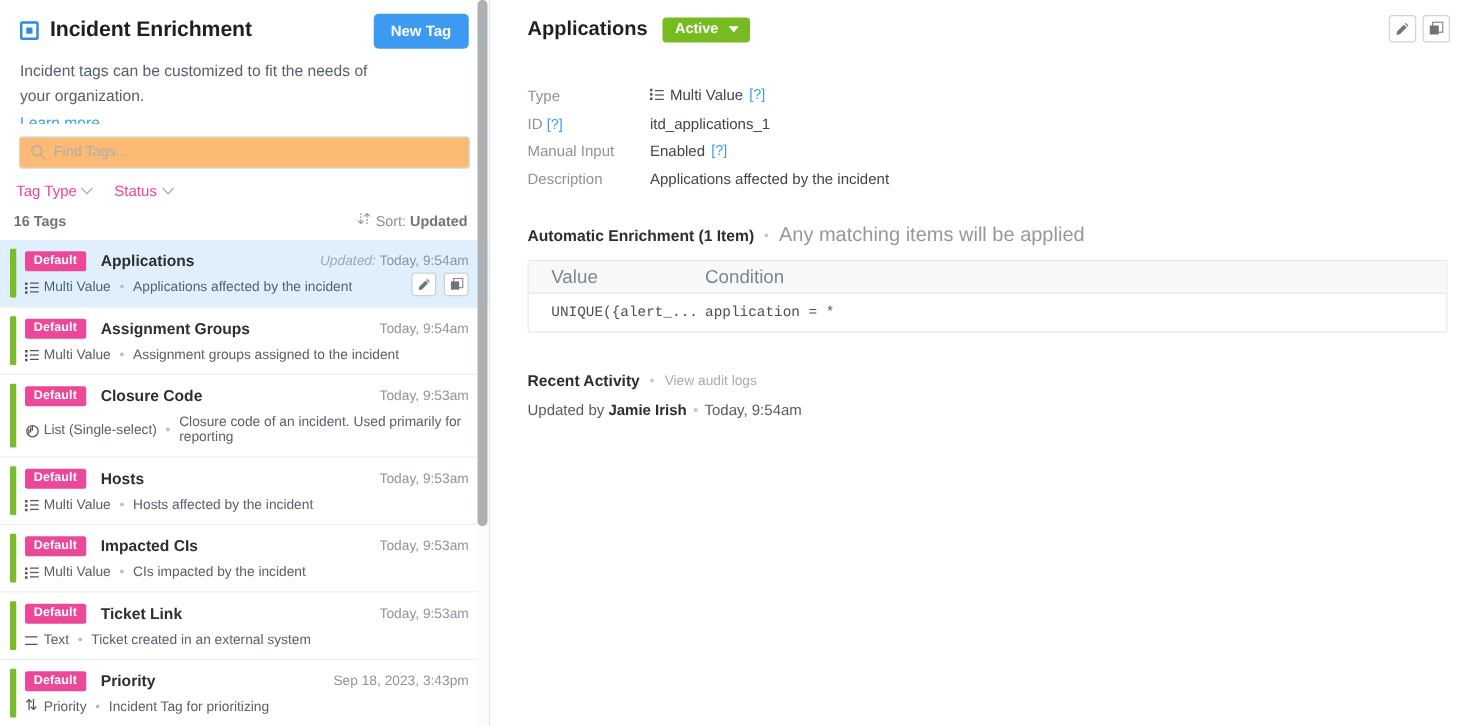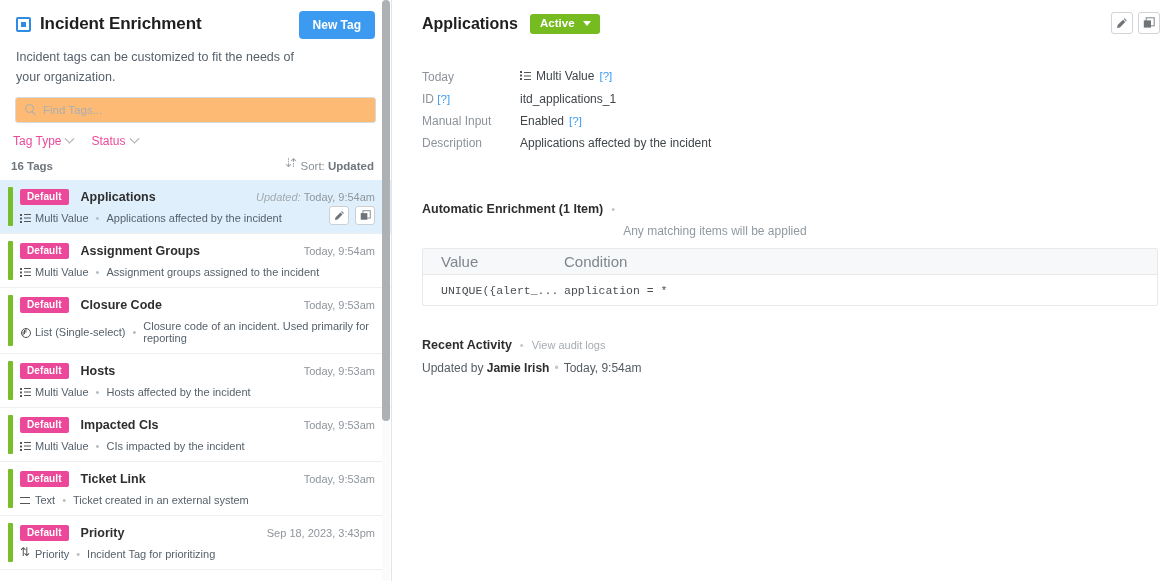--- a/index.html
+++ b/index.html
@@ -214,21 +214,21 @@
 
   .prop-table { margin-top: 35px; }
   .prop-row { display: flex; margin-bottom: 8px; align-items: baseline; }
   .prop-key { width: 98px; font-size: 12px; color: #8c939a; flex: none; }
   .prop-val { font-size: 12px; color: #3f4549; display: flex; align-items: center; gap: 5px; }
   .qmark { color: #3c9bf0; font-size: 11.5px; cursor: pointer; }
 
   .sec-head { margin-top: 30px; display: flex; align-items: center; gap: 8px; }
   .sec-title { font-size: 12.5px; font-weight: bold; color: #2e2e2e; }
   .sec-dot { color: #c2c7cc; font-size: 11px; }
-  .sec-sub { font-size: 12px; color: #9199a0; margin-top: 44px; }
+  .sec-sub { font-size: 16px; color: #9199a0; }
   .sec-link { font-size: 11px; color: #a6acb2; cursor: pointer; }
 
   .enrich-table {
     margin-top: 10px; border: 1px solid #e6e8ea; border-radius: 2px;
     width: 736px; background: #fff;
   }
   .et-head {
     display: flex; background: #f7f8f9; border-bottom: 1px solid #e6e8ea;
     height: 26px; align-items: center;
   }
@@ -255,20 +255,23 @@
 
     <div class="sb-head">
       <div class="sb-title-row">
         <span class="sq-icon">
             <i></i>
           </span>
         <span class="sb-title">Incident Enrichment</span>
       </div>
       <button class="new-tag-btn">New Tag</button>
       <div class="sb-desc">Incident tags can be customized to fit the needs of your organization.</div>
+      <div class="sb-link-clip">
+        <a class="sb-link">Learn more</a>
+      </div>
     </div>
 
     <div class="search-wrap">
       <div class="search-box">
         <span class="search-ico"></span>
         <input type="text" placeholder="Find Tags..." style="">
       </div>
     </div>
 
     <div class="filters">
@@ -443,21 +446,21 @@
       <button class="big-icon-btn">
         <svg width="12" height="12" viewBox="0 0 12 12">
           <rect x="3.2" y="0.8" width="8" height="8" fill="none" stroke="#8a8f94" stroke-width="1.1"></rect>
           <rect x="0.8" y="3.4" width="7.2" height="7.2" fill="#6f7479"></rect>
         </svg>
       </button>
     </div>
 
     <div class="prop-table" id="prop-table">
         <div class="prop-row">
-    <div class="prop-key"><span>Today</span></div>
+    <div class="prop-key"><span>Type</span></div>
     <div class="prop-val">
             <span class="g g-multi"></span>
             <span>Multi Value</span>
             <span class="qmark">[?]</span>
           </div>
         </div>
         <div class="prop-row">
     <div class="prop-key"><span>ID</span> <span class="qmark">[?]</span></div>
     <div class="prop-val">
             <span>itd_applications_1</span>

